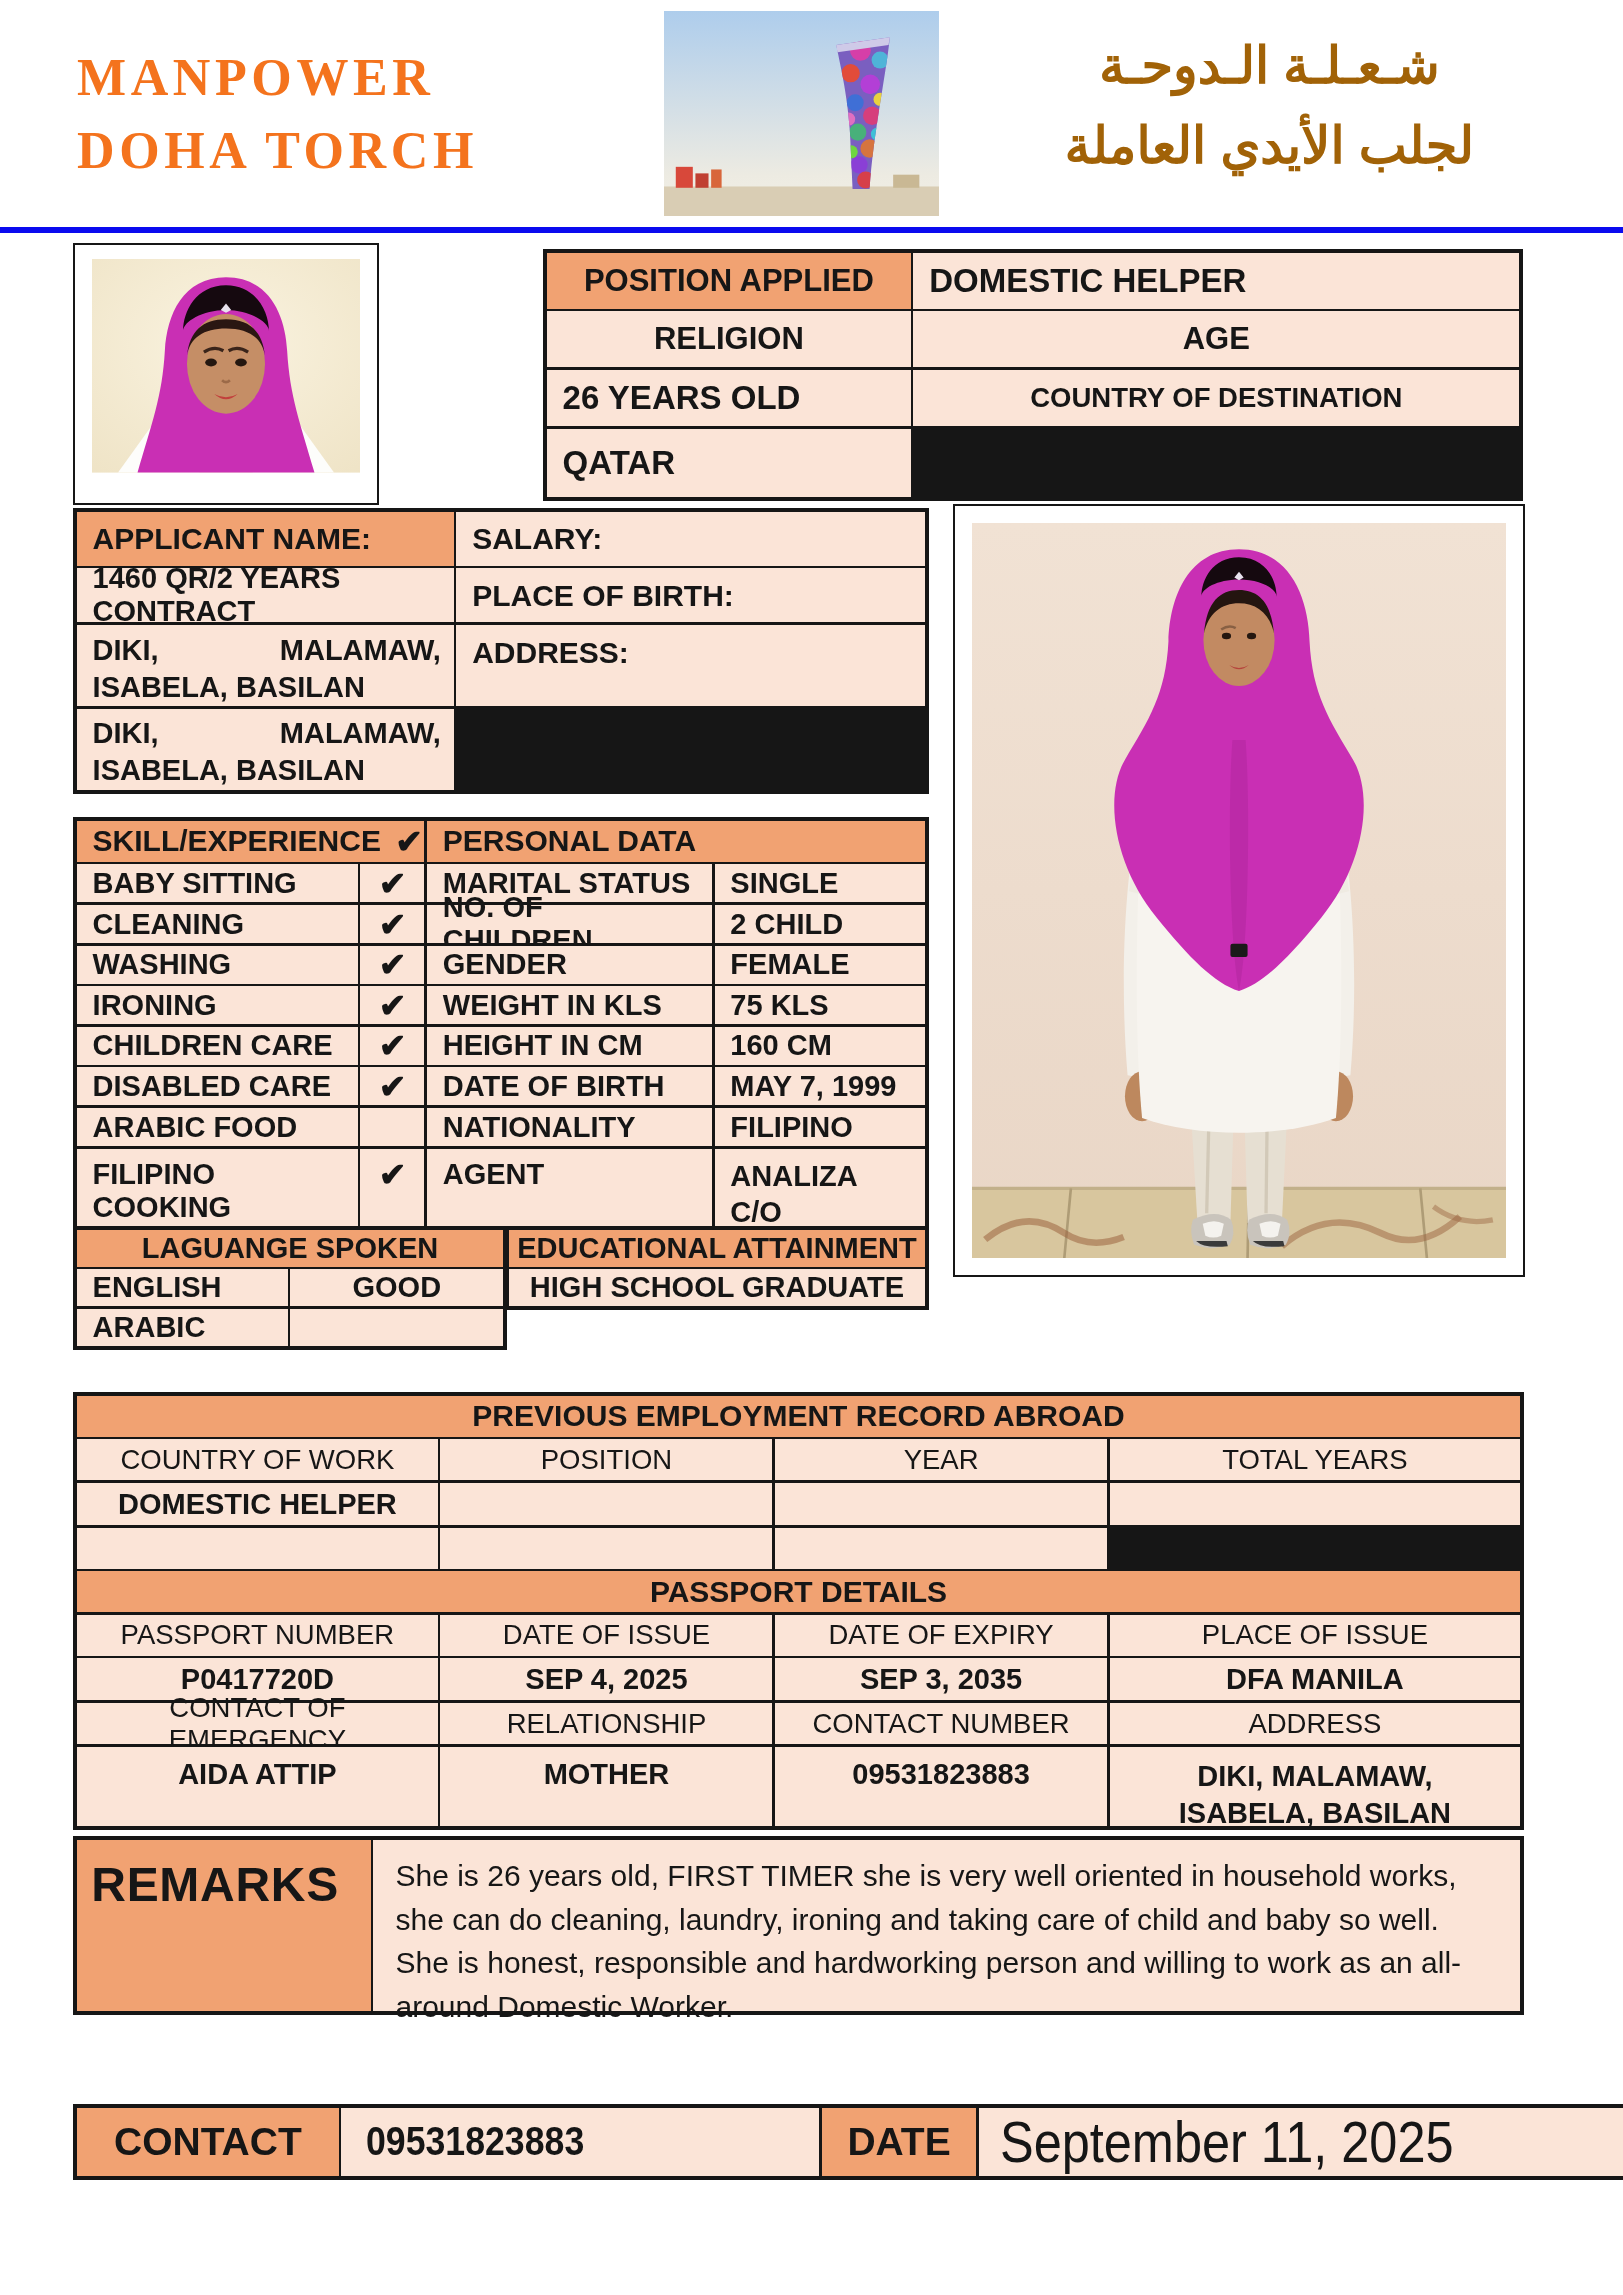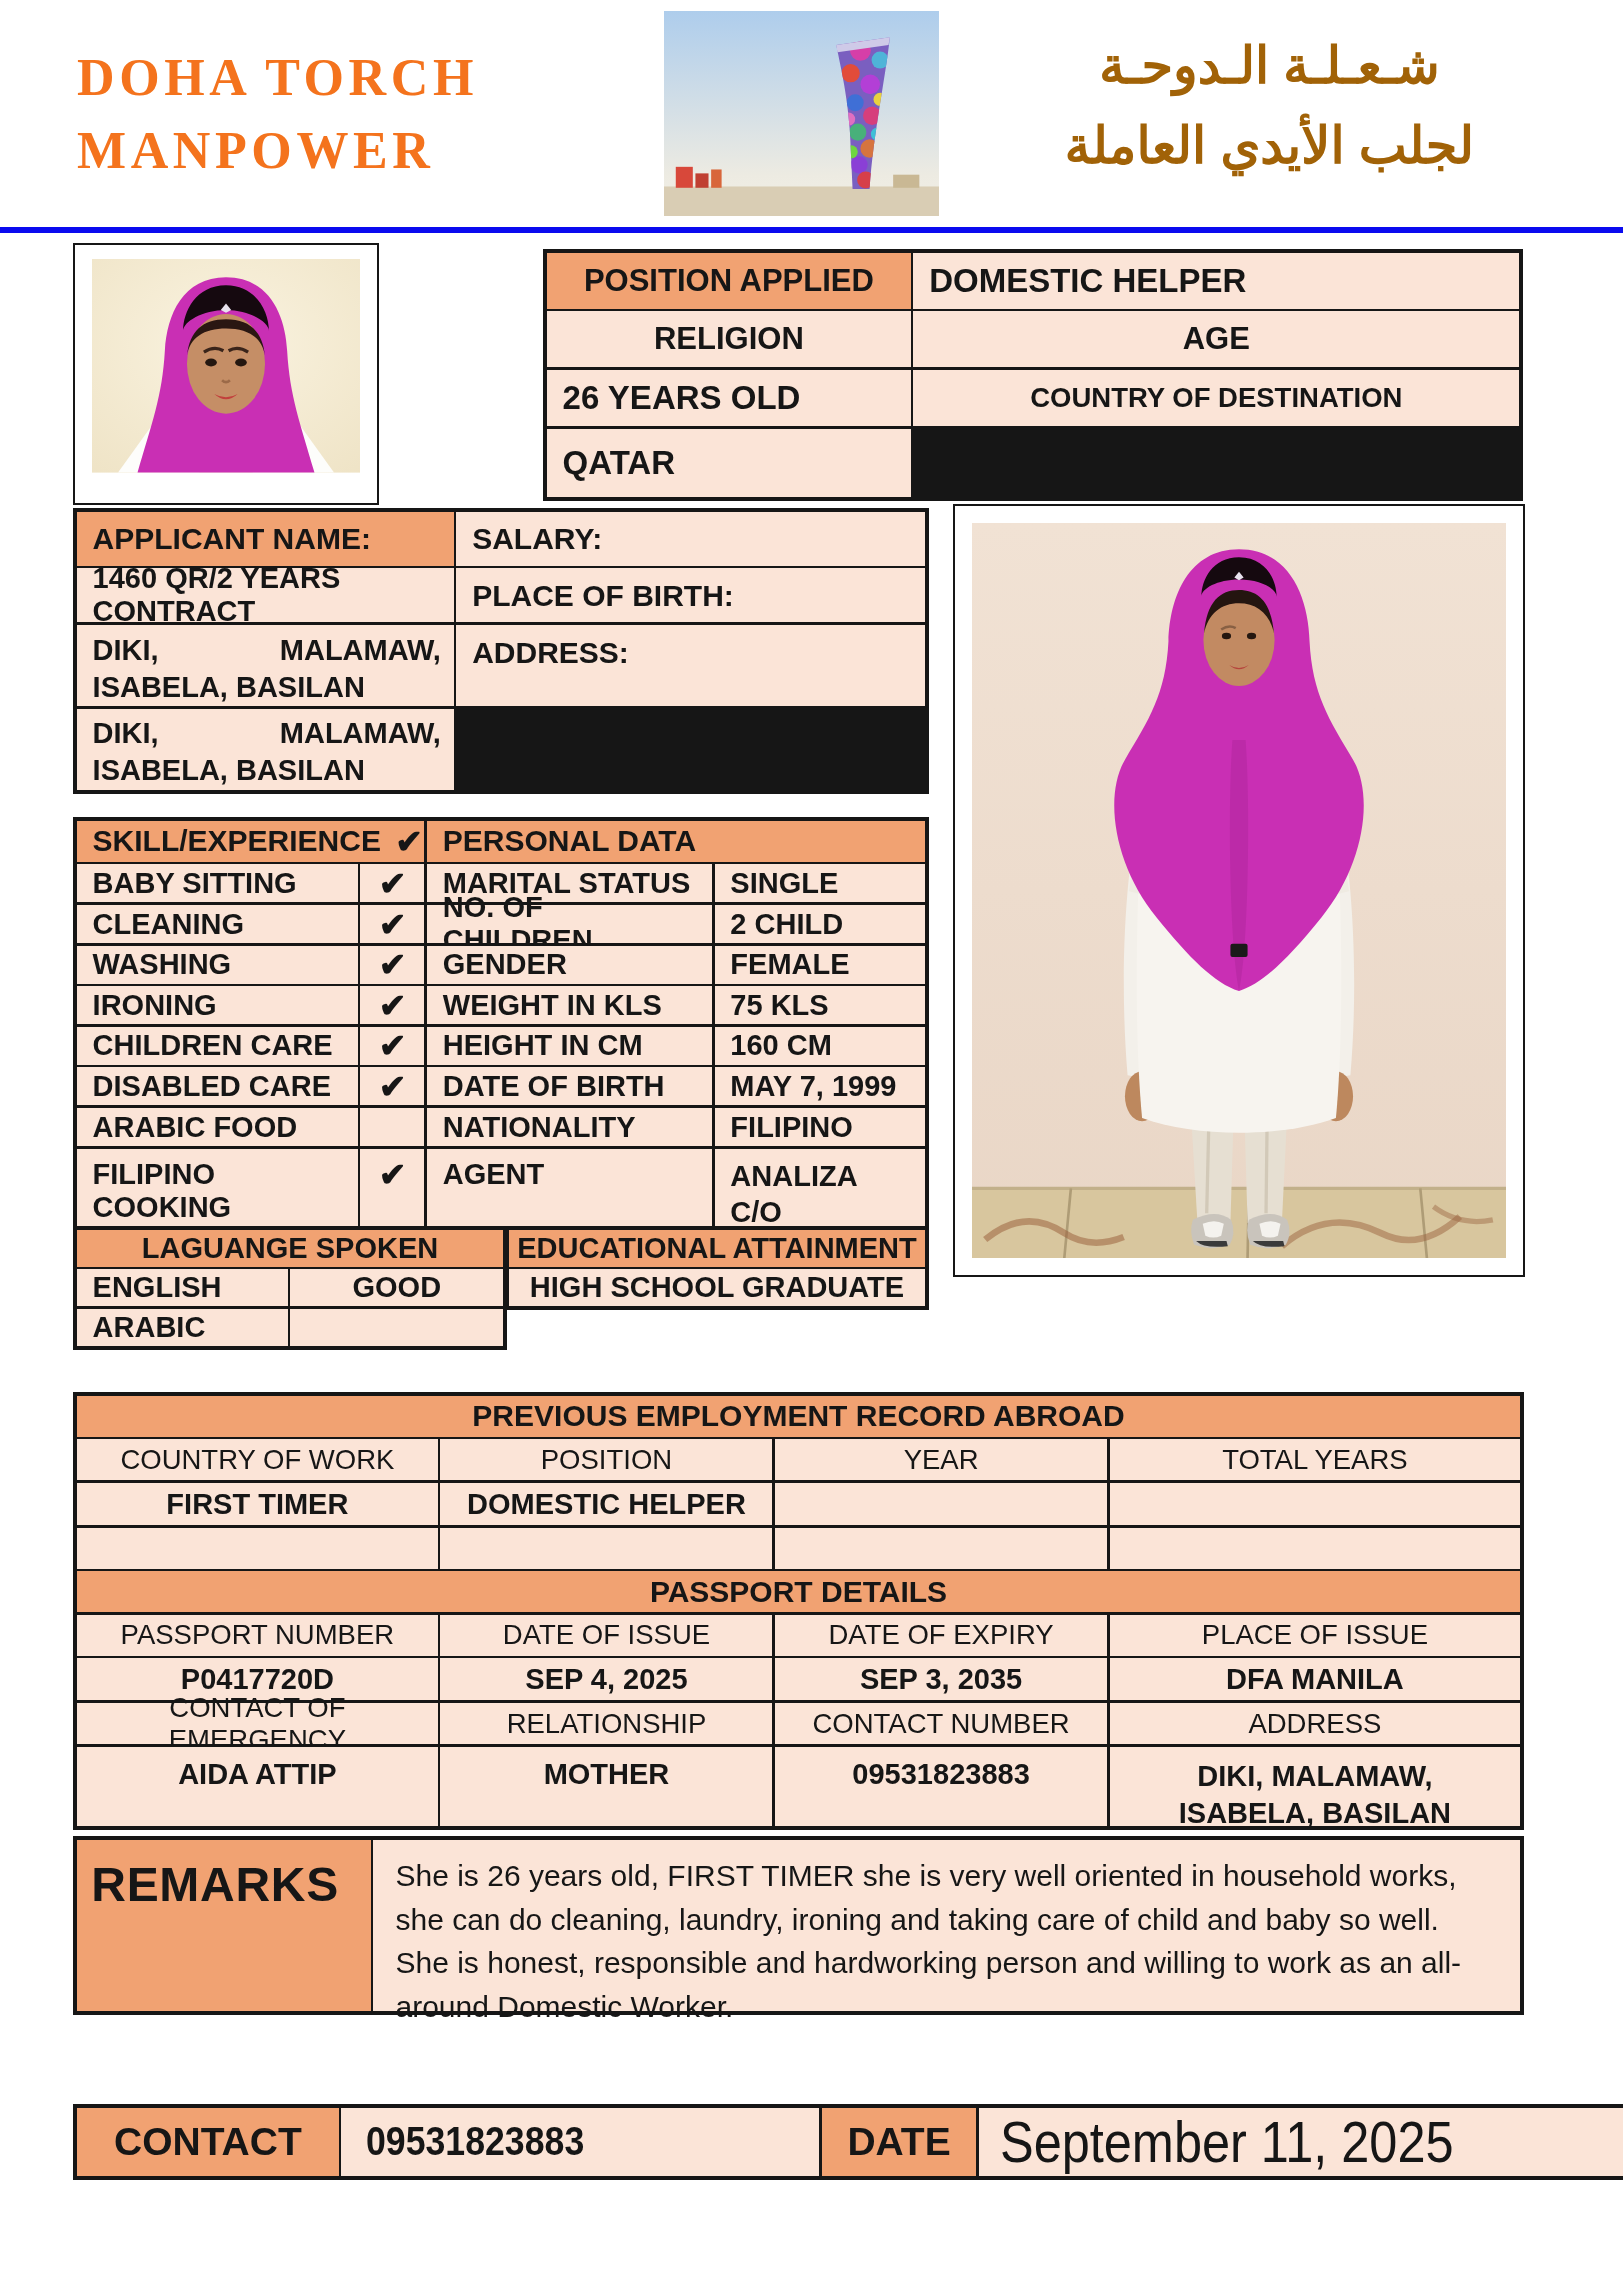--- a/index.html
+++ b/index.html
@@ -70,22 +70,22 @@
   .country-label{line-height:1.12;font-size:27.5px;}
   .date-val{font-size:58px;}
   .phone-val{font-size:41px;}
 </style>
 </head>
 <body>
 
 <div class="page">
 
   <div class="company">
+    <div>MANPOWER</div>
     <div>DOHA TORCH</div>
-    <div>MANPOWER</div>
   </div>
 
   <div class="logo-box">
     <svg viewBox="0 0 420 314" preserveAspectRatio="none">
       <defs>
         <linearGradient id="sky" x1="0" y1="0" x2="0" y2="1">
           <stop offset="0" stop-color="#AECDEC"></stop>
             <stop offset="0.8" stop-color="#EDEBE2"></stop>
             <stop offset="1" stop-color="#F2EFE6"></stop>
         </linearGradient>
@@ -295,21 +295,20 @@
   </div>
 
   <div class="tbl emp-tbl">
     <div class="cell orange center b f46 span4">PREVIOUS EMPLOYMENT RECORD ABROAD</div>
 
     <div class="cell center f42">COUNTRY OF WORK</div>
     <div class="cell center f42">POSITION</div>
     <div class="cell center f42">YEAR</div>
     <div class="cell center f42">TOTAL YEARS</div>
 
-    <div class="cell center b f44">FIRST TIMER</div>
     <div class="cell center b f44">DOMESTIC HELPER</div>
     <div class="cell center b f44"></div>
     <div class="cell center b f44"></div>
 
     <div class="cell center b f44"></div>
     <div class="cell center b f44"></div>
     <div class="cell center b f44"></div>
     <div class="cell center b f44"></div>
 
     <div class="cell orange center b f46 span4">PASSPORT DETAILS</div>

